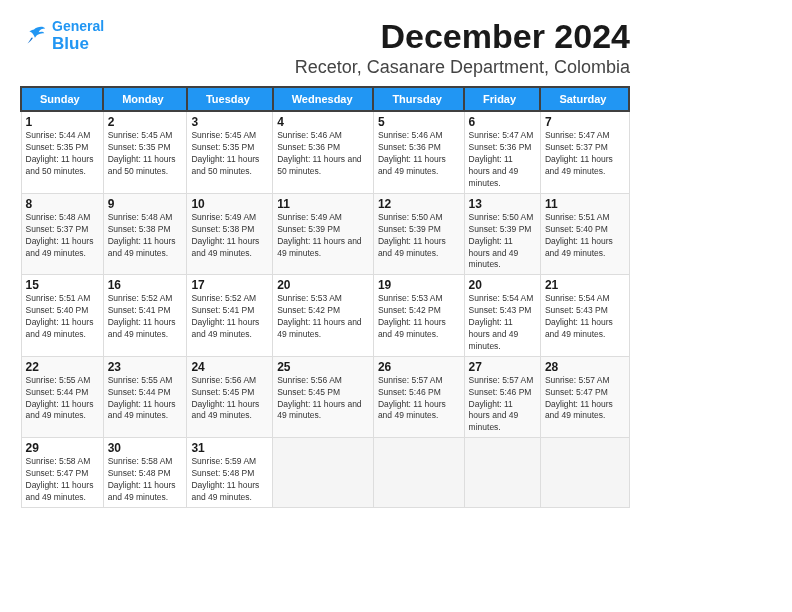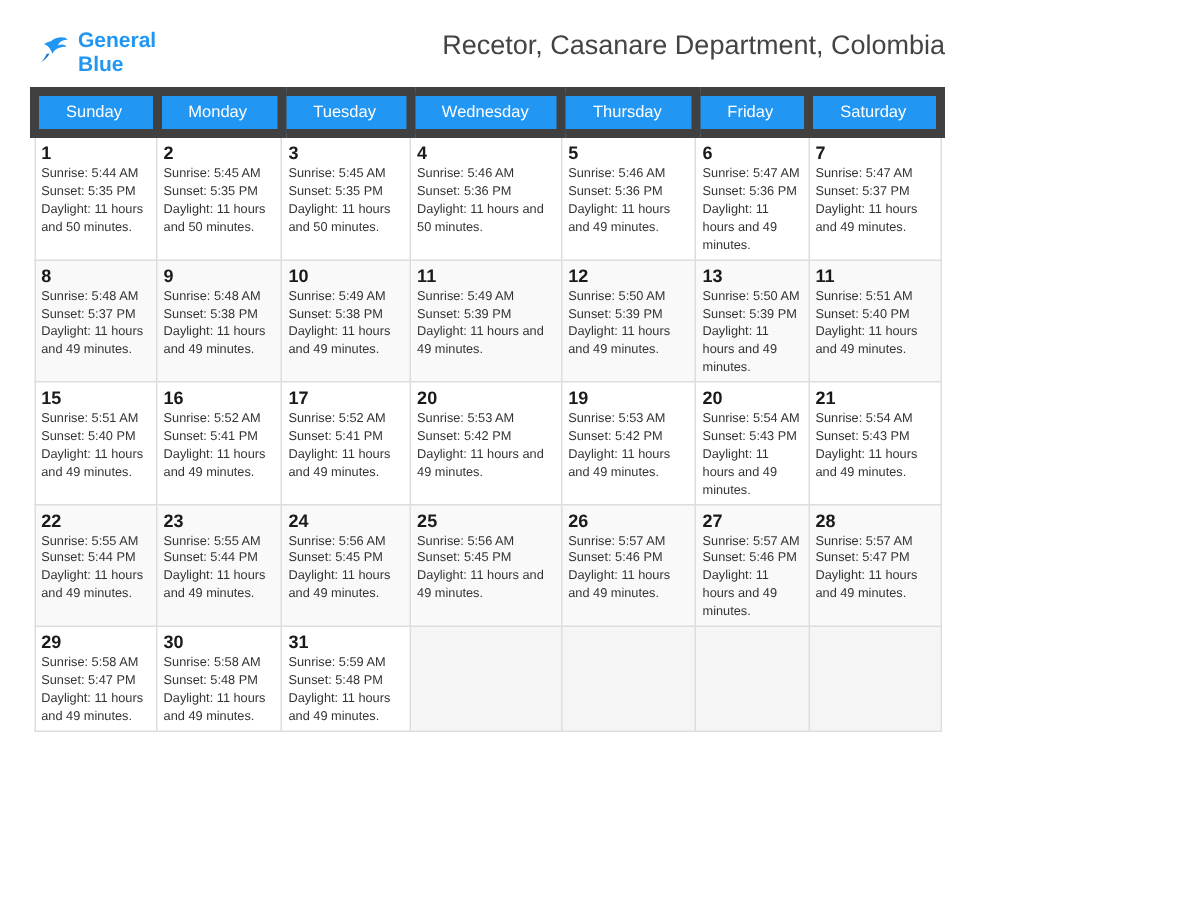--- a/index.html
+++ b/index.html
@@ -48,22 +48,22 @@
       width: 100%;
       border-collapse: collapse;
       font-size: 9.5px;
     }
     .calendar th {
       background-color: #2196f3;
       color: white;
       text-align: left;
       padding: 5px 18px;
       font-size: 11px;
-      font-weight: normal;
-      border: 6px solid #404040;
+      font-weight: bold;
+      border: 2px solid #404040;
     }
     .calendar td {
       vertical-align: top;
       border: 1px solid #ddd;
       padding: 3px 4px;
       width: 113px;
       height: 80px;
       background: #fff;
     }
     .calendar tr:nth-child(even) td {
@@ -96,24 +96,25 @@
   <div class="header-area">
     <div class="logo">
       <svg class="logo-bird" viewBox="0 0 30 30" xmlns="http://www.w3.org/2000/svg">
         <path d="M15 8 C18 5, 25 4, 27 7 C24 7, 21 8, 20 11 C22 10, 25 10, 26 12 C22 12, 18 13, 16 17 C15 14, 13 11, 10 10 C12 9, 14 8, 15 8Z" fill="#2196f3"></path>
         <path d="M14 17 C12 20, 10 22, 8 23 C10 21, 11 19, 12 17Z" fill="#1976d2"></path>
       </svg>
       <div>
         <div style="font-size:14px;font-weight:bold;color:#1a1a1a;line-height:1.15;">
           <span style="color:#2196f3;">General</span>
         </div>
-        <div style="font-size:14px;font-weight:bold;color:#2196f3;line-height:1.15;">Blue</div>
+        <div style="font-size:17px;font-weight:bold;color:#2196f3;line-height:1.15;">Blue</div>
       </div>
     </div>
     <div class="title-area">
+      <div class="month-title">December 2024</div>
       <div class="location">Recetor, Casanare Department, Colombia</div>
     </div>
   </div>
 
   <table class="calendar">
     <thead>
       <tr>
         <th>Sunday</th>
         <th>Monday</th>
         <th>Tuesday</th>

